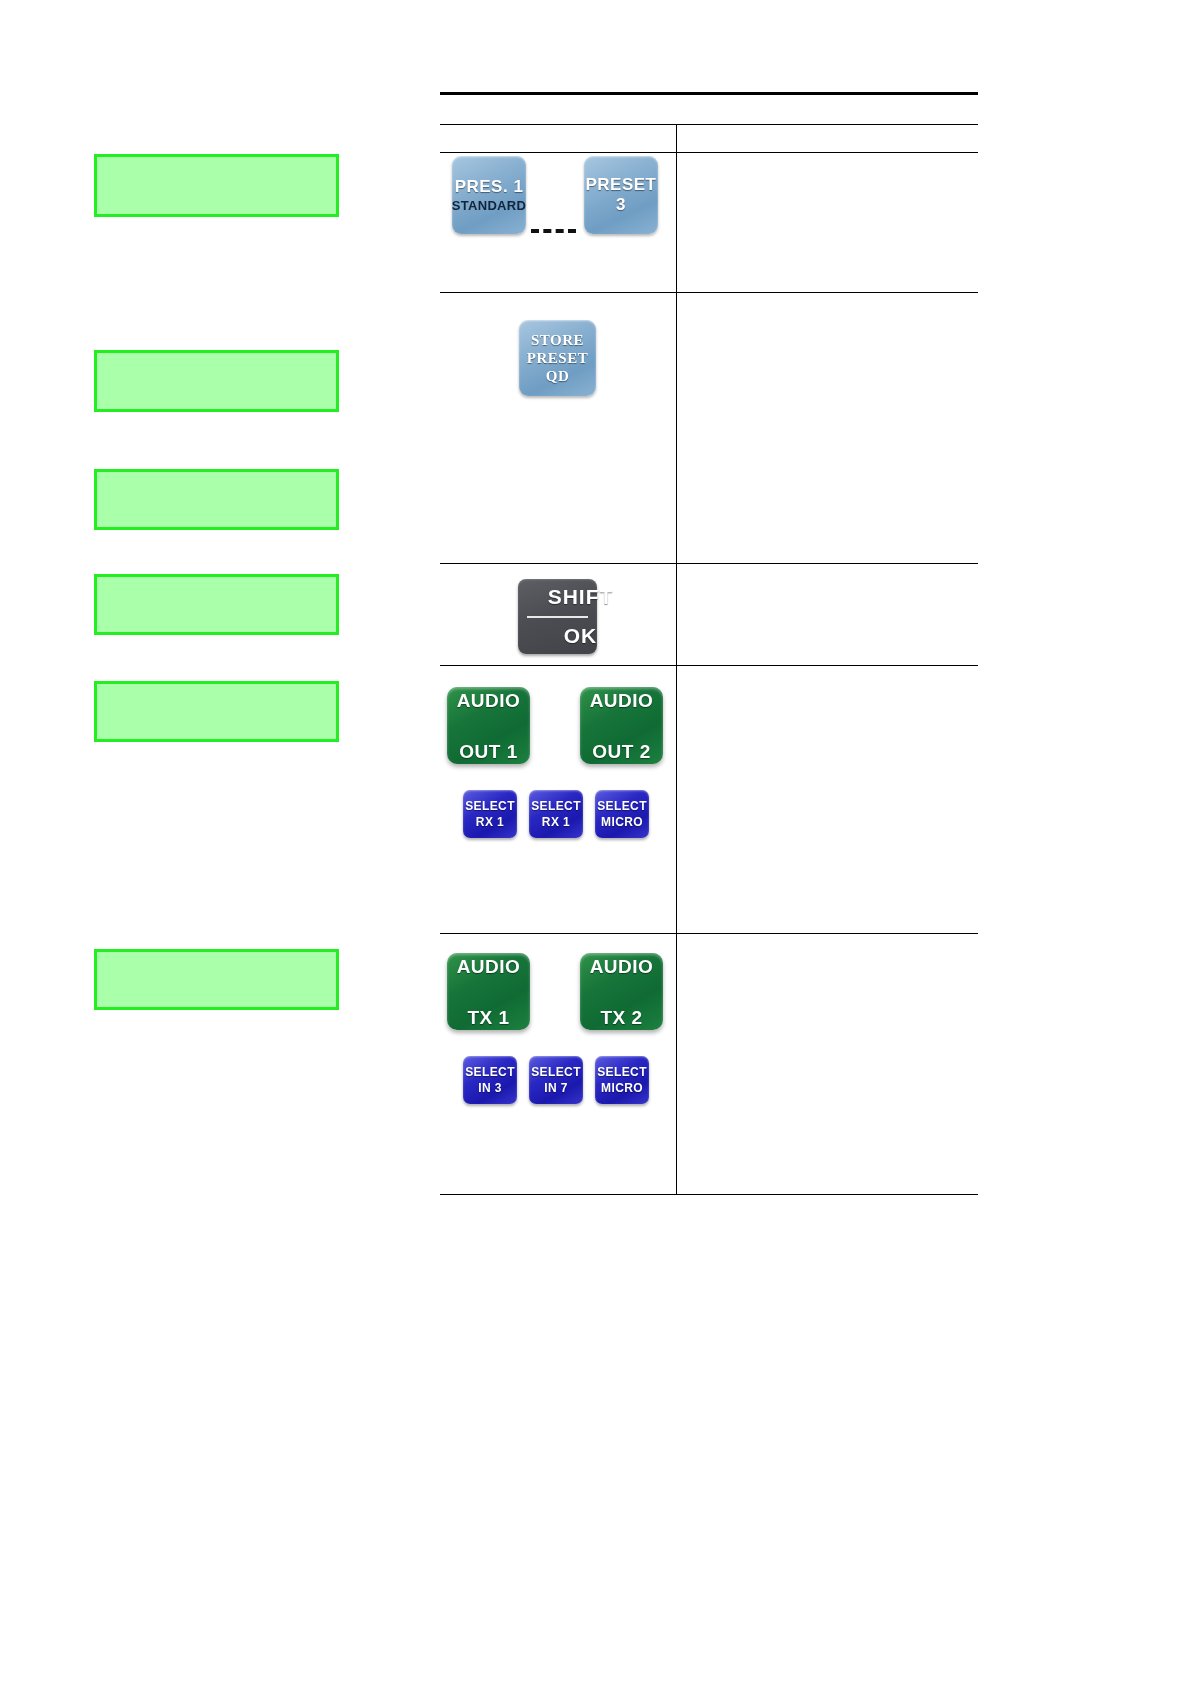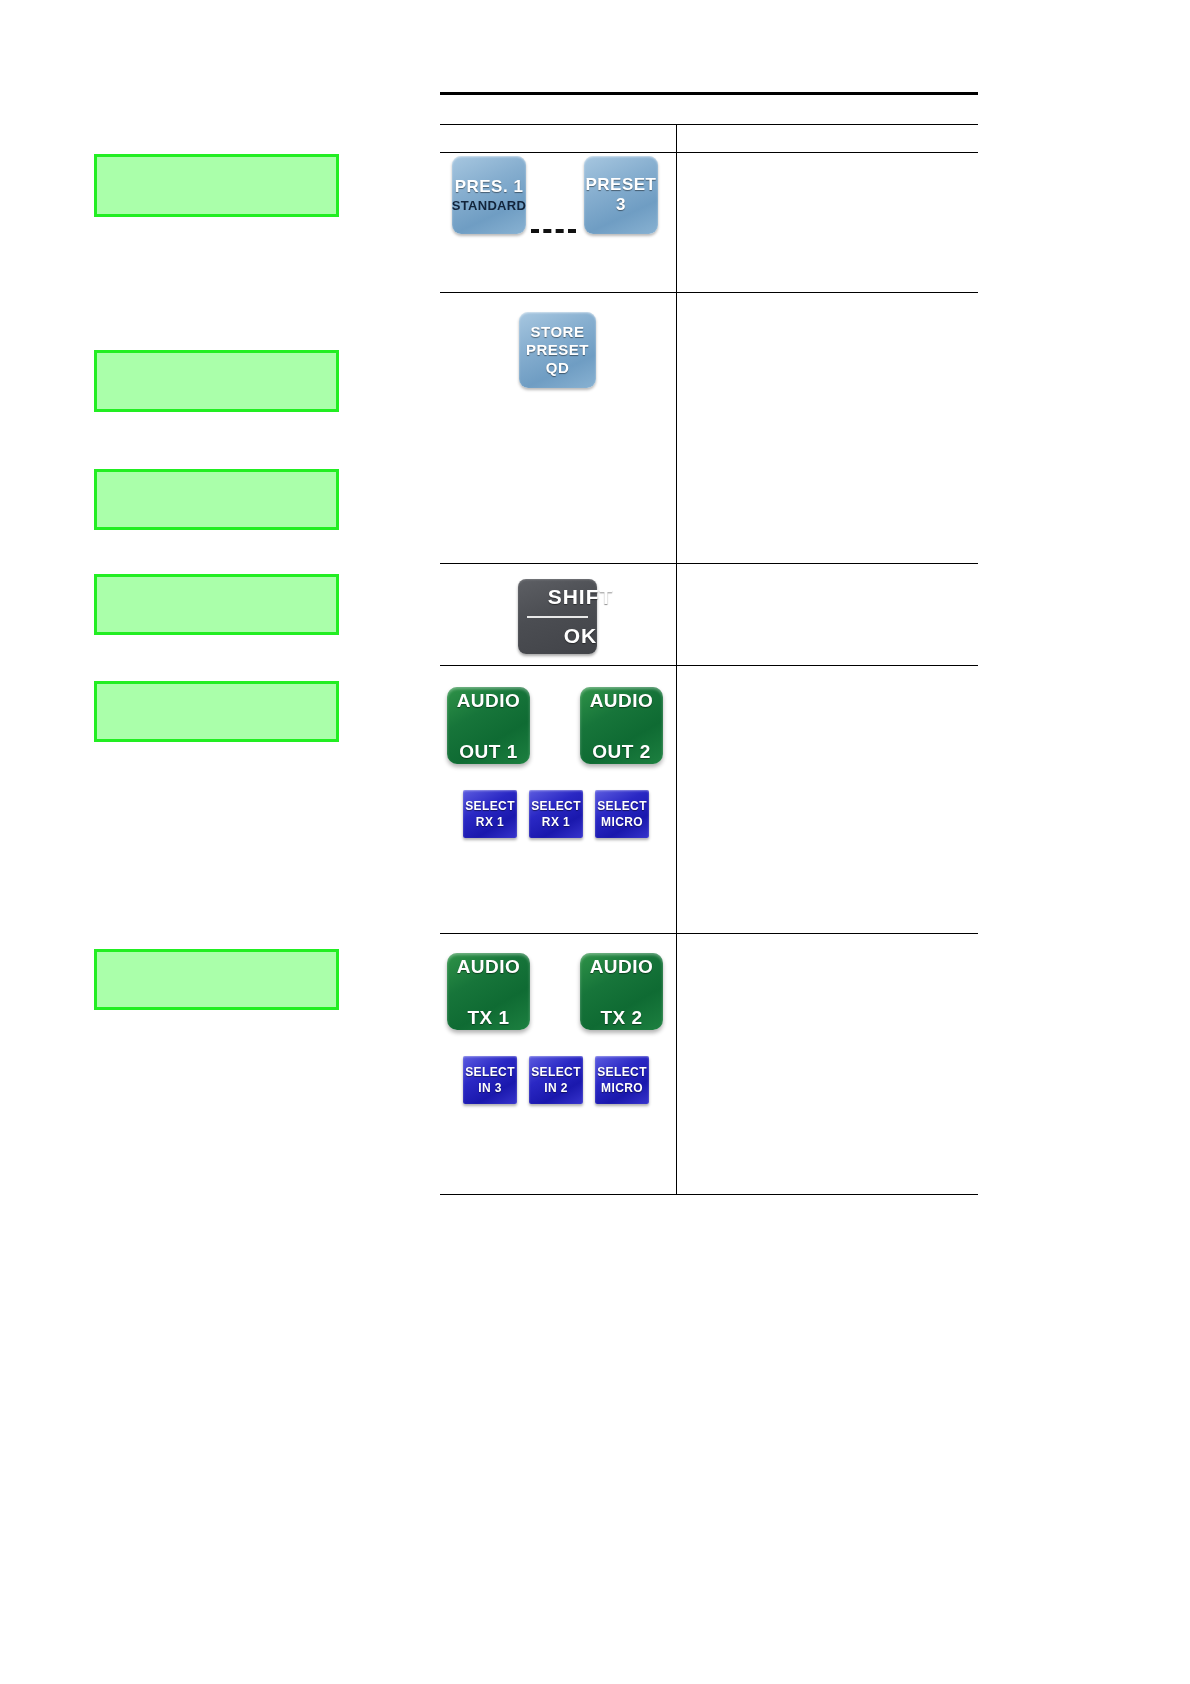--- a/index.html
+++ b/index.html
@@ -115,21 +115,21 @@
   }
   .btn-green .l1, .btn-green .l2 {
     font-size: 19px;
     line-height: 25px;
     letter-spacing: 0.5px;
   }
 
   
   .btn-select {
     background: linear-gradient(150deg, #5c5ce0 0%, #2a28c4 38%, #1a18ad 70%, #3734cc 100%);
-    border-radius: 2px;
+    border-radius: 7px;
     box-shadow: 0 2px 3px rgba(0,0,0,0.32), inset 0 1px 2px rgba(255,255,255,0.4);
   }
   .btn-select .l1, .btn-select .l2 {
     font-size: 12px;
     line-height: 16px;
     letter-spacing: 0.4px;
   }
 
   
   .dash-link {
@@ -188,21 +188,21 @@
 
   <div class="dash-link" style="left:531px; top:229px; width:45px;"></div>
 
   <div class="btn btn-preset" style="left:584px; top:156px; width:74px; height:78px;">
     <span class="l1">PRESET</span>
     <span class="l1">3</span>
   </div>
 
   <div style="position:absolute; left:690px; top:158px; width:310px; height:125px; font-size:13px; line-height:20px;"></div>
 
-  <div class="btn btn-preset btn-store" style="left:519px; top:312px; width:77px; height:76px;">
+  <div class="btn btn-preset btn-store" style="left:519px; top:320px; width:77px; height:76px;font-family:Liberation Serif, serif;">
     <span class="l1">STORE</span>
     <span class="l1">PRESET</span>
     <span class="l1">QD</span>
   </div>
 
   <div style="position:absolute; left:690px; top:300px; width:310px; height:255px; font-size:13px; line-height:20px;"></div>
 
   <div class="btn btn-shift" style="left:518px; top:579px; width:79px; height:75px;">
     <span class="half">SHIFT</span>
     <span class="divider"></span>
@@ -248,21 +248,21 @@
     <span class="l2">TX 2</span>
   </div>
 
   <div class="btn btn-select" style="left:463px; top:1056px; width:54px; height:48px;">
     <span class="l1">SELECT</span>
     <span class="l2">IN 3</span>
   </div>
 
   <div class="btn btn-select" style="left:529px; top:1056px; width:54px; height:48px;">
     <span class="l1">SELECT</span>
-    <span class="l2">IN 2</span>
+    <span class="l2">IN 7</span>
   </div>
 
   <div class="btn btn-select" style="left:595px; top:1056px; width:54px; height:48px;">
     <span class="l1">SELECT</span>
     <span class="l2">MICRO</span>
   </div>
 
   <div style="position:absolute; left:690px; top:945px; width:310px; height:240px; font-size:13px; line-height:20px;"></div>
 
 </div>

